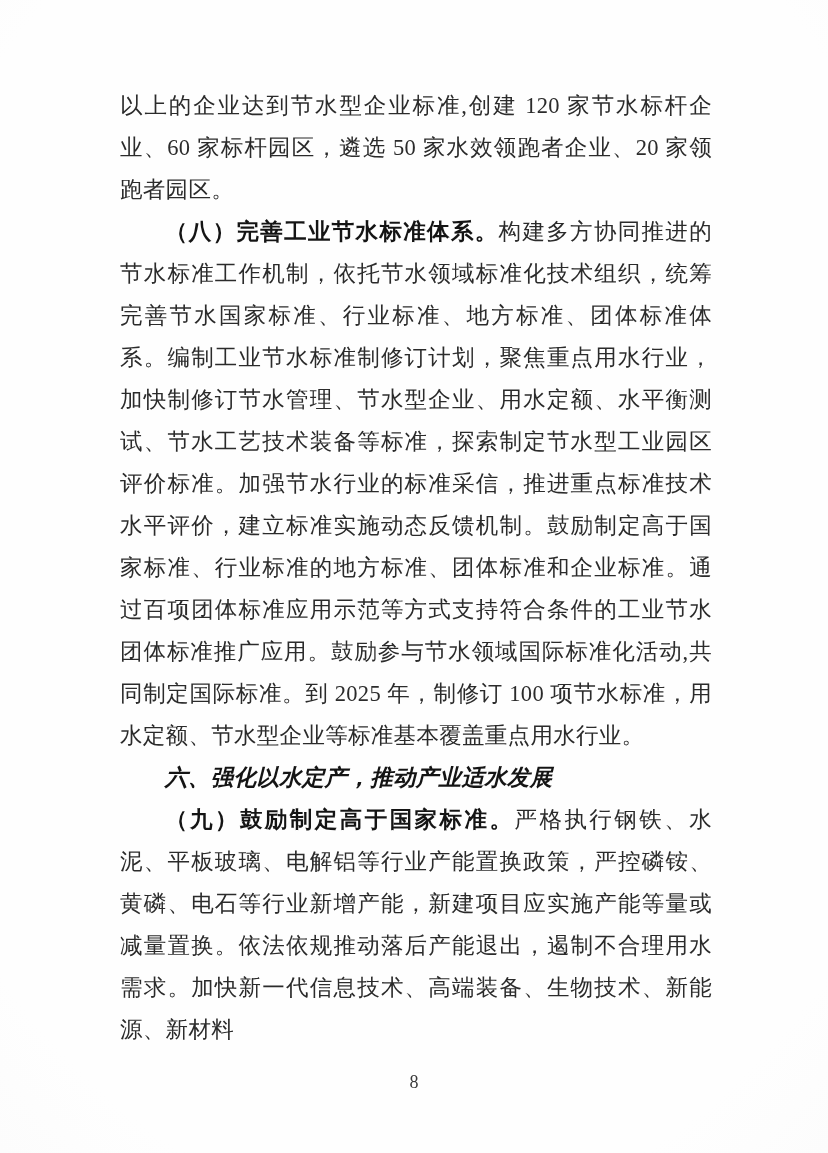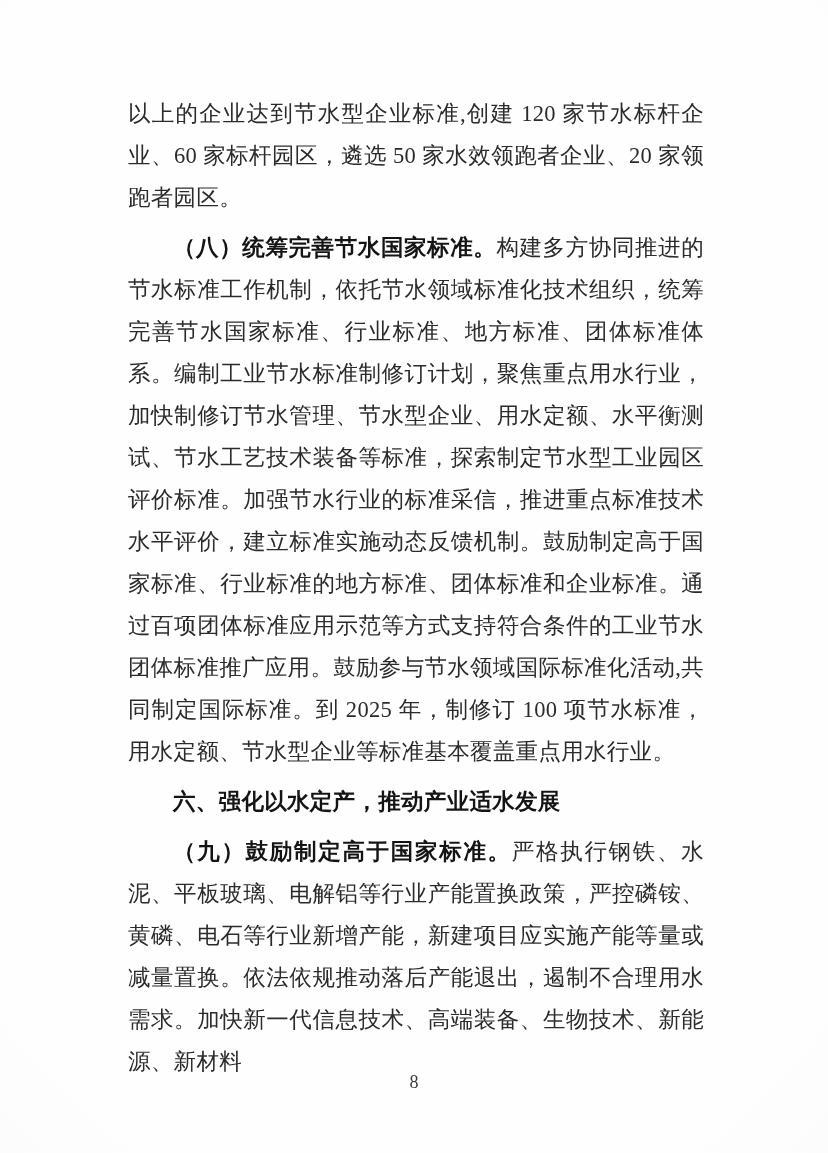--- a/index.html
+++ b/index.html
@@ -15,55 +15,56 @@
     color: #2b2b2b;
     overflow: hidden;
   }
   .content {
     position: absolute;
     left: 120px;
     top: 85px;
     width: 592px;
   }
   .para {
-    margin: 8px;
+    margin: 0;
     font-size: 22.5px;
     line-height: 42px;
     text-align: justify;
     text-justify: inter-ideograph;
     letter-spacing: 0.3px;
   }
   .para.indent {
     text-indent: 2em;
   }
   .para strong {
     font-weight: bold;
     color: #141414;
   }
   .para.section-heading {
     font-family: "Liberation Sans", "DejaVu Sans", sans-serif;
     font-weight: bold;
     color: #101010;
     text-align: left;
+    font-style: italic;
   }
   .page-number {
     position: absolute;
     top: 1072px;
     left: 0;
     width: 100%;
     text-align: center;
     font-size: 18px;
     color: #3a3a3a;
     font-family: "Liberation Serif", "DejaVu Serif", serif;
   }
 </style>
 </head>
 <body>
 
 <div class="page">
   <div class="content" id="content">
       <p class="para"><span>以上的企业达到节水型企业标准,创建 120 家节水标杆企业、60 家标杆园区，遴选 50 家水效领跑者企业、20 家领跑者园区。</span></p>
-      <p class="para indent"><strong>（八）统筹完善节水国家标准。</strong><span>构建多方协同推进的节水标准工作机制，依托节水领域标准化技术组织，统筹完善节水国家标准、行业标准、地方标准、团体标准体系。编制工业节水标准制修订计划，聚焦重点用水行业，加快制修订节水管理、节水型企业、用水定额、水平衡测试、节水工艺技术装备等标准，探索制定节水型工业园区评价标准。加强节水行业的标准采信，推进重点标准技术水平评价，建立标准实施动态反馈机制。鼓励制定高于国家标准、行业标准的地方标准、团体标准和企业标准。通过百项团体标准应用示范等方式支持符合条件的工业节水团体标准推广应用。鼓励参与节水领域国际标准化活动,共同制定国际标准。到 2025 年，制修订 100 项节水标准，用水定额、节水型企业等标准基本覆盖重点用水行业。</span></p>
+      <p class="para indent"><strong>（八）完善工业节水标准体系。</strong><span>构建多方协同推进的节水标准工作机制，依托节水领域标准化技术组织，统筹完善节水国家标准、行业标准、地方标准、团体标准体系。编制工业节水标准制修订计划，聚焦重点用水行业，加快制修订节水管理、节水型企业、用水定额、水平衡测试、节水工艺技术装备等标准，探索制定节水型工业园区评价标准。加强节水行业的标准采信，推进重点标准技术水平评价，建立标准实施动态反馈机制。鼓励制定高于国家标准、行业标准的地方标准、团体标准和企业标准。通过百项团体标准应用示范等方式支持符合条件的工业节水团体标准推广应用。鼓励参与节水领域国际标准化活动,共同制定国际标准。到 2025 年，制修订 100 项节水标准，用水定额、节水型企业等标准基本覆盖重点用水行业。</span></p>
       <p class="para indent section-heading"><strong>六、强化以水定产，推动产业适水发展</strong></p>
       <p class="para indent"><strong>（九）鼓励制定高于国家标准。</strong><span>严格执行钢铁、水泥、平板玻璃、电解铝等行业产能置换政策，严控磷铵、黄磷、电石等行业新增产能，新建项目应实施产能等量或减量置换。依法依规推动落后产能退出，遏制不合理用水需求。加快新一代信息技术、高端装备、生物技术、新能源、新材料</span></p>
     </div>
   <div class="page-number">8</div>
 </div>
 
 </body></html>

